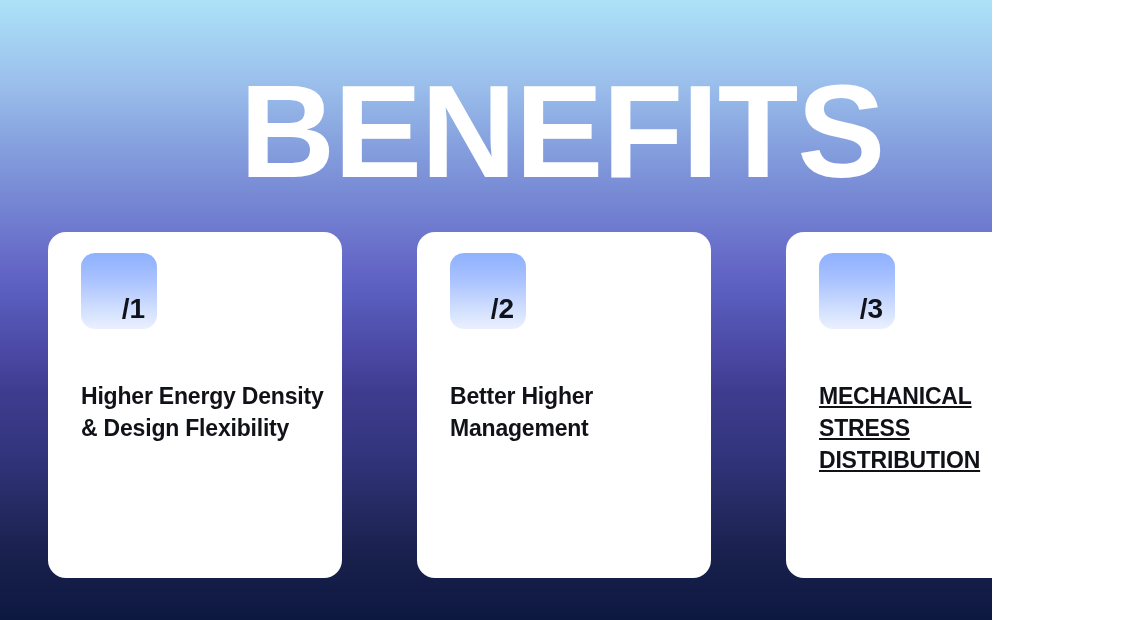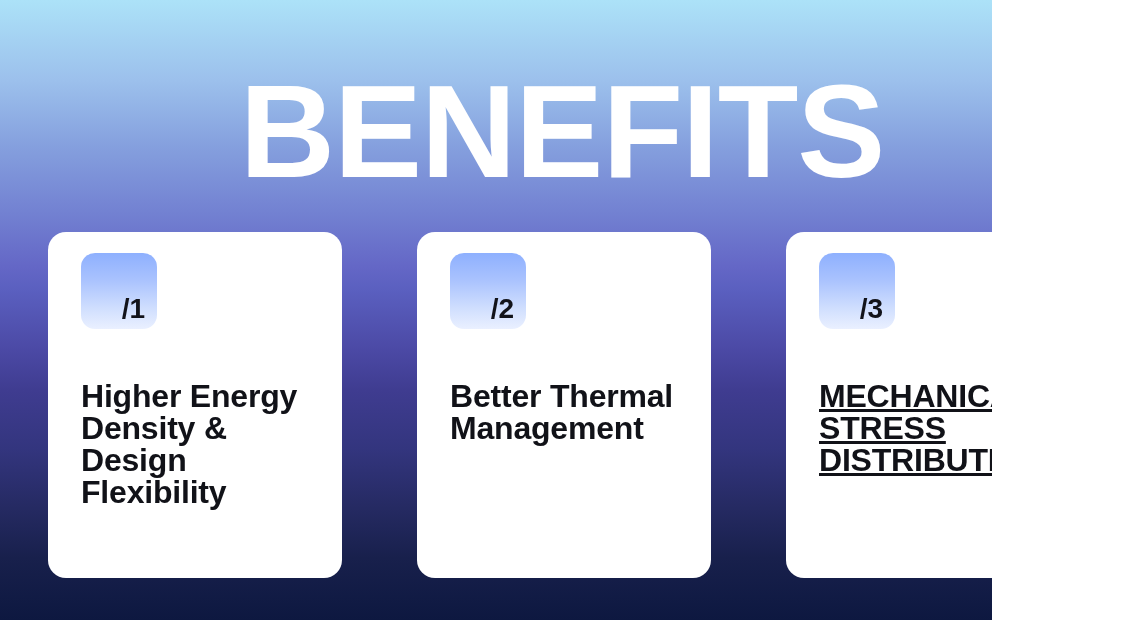--- a/index.html
+++ b/index.html
@@ -91,21 +91,21 @@
     letter-spacing: 0px;
     line-height: 1;
   }
 
   .card-heading {
     position: absolute;
     left: 33px;
     top: 148px;
     right: 18px;
     font-family: "Liberation Sans", sans-serif;
-    font-size: 32px;
+    font-size: 23px;
     font-weight: bold;
     line-height: 32px;
     color: #111218;
     letter-spacing: -0.2px;
   }
 
   .card-uppercase .card-heading {
     text-transform: uppercase;
     text-decoration: underline;
   }
@@ -123,21 +123,21 @@
       <div class="badge">
         <span class="badge-label">/1</span>
       </div>
       <div class="card-heading">Higher Energy Density &amp; Design Flexibility</div>
     </div>
 
     <div class="card">
       <div class="badge">
         <span class="badge-label">/2</span>
       </div>
-      <div class="card-heading">Better Thermal Management</div>
+      <div class="card-heading">Better Higher Management</div>
     </div>
 
     <div class="card card-uppercase">
       <div class="badge">
         <span class="badge-label">/3</span>
       </div>
       <div class="card-heading">MECHANICAL STRESS DISTRIBUTION</div>
     </div>
 
   </div>

